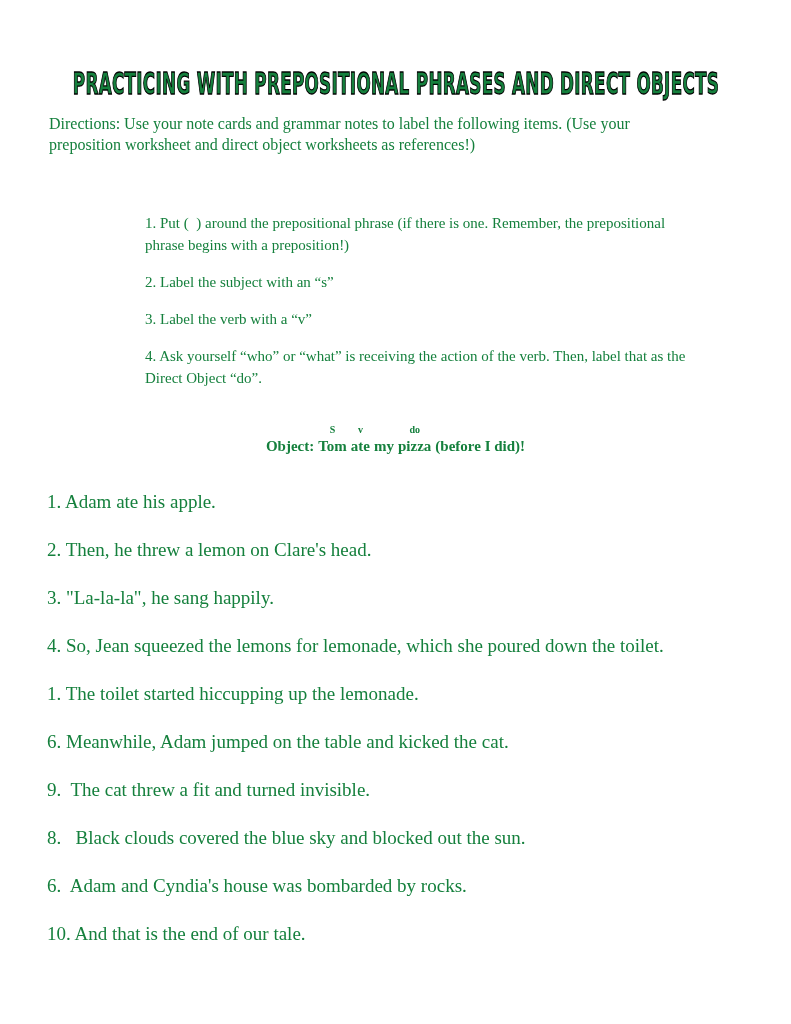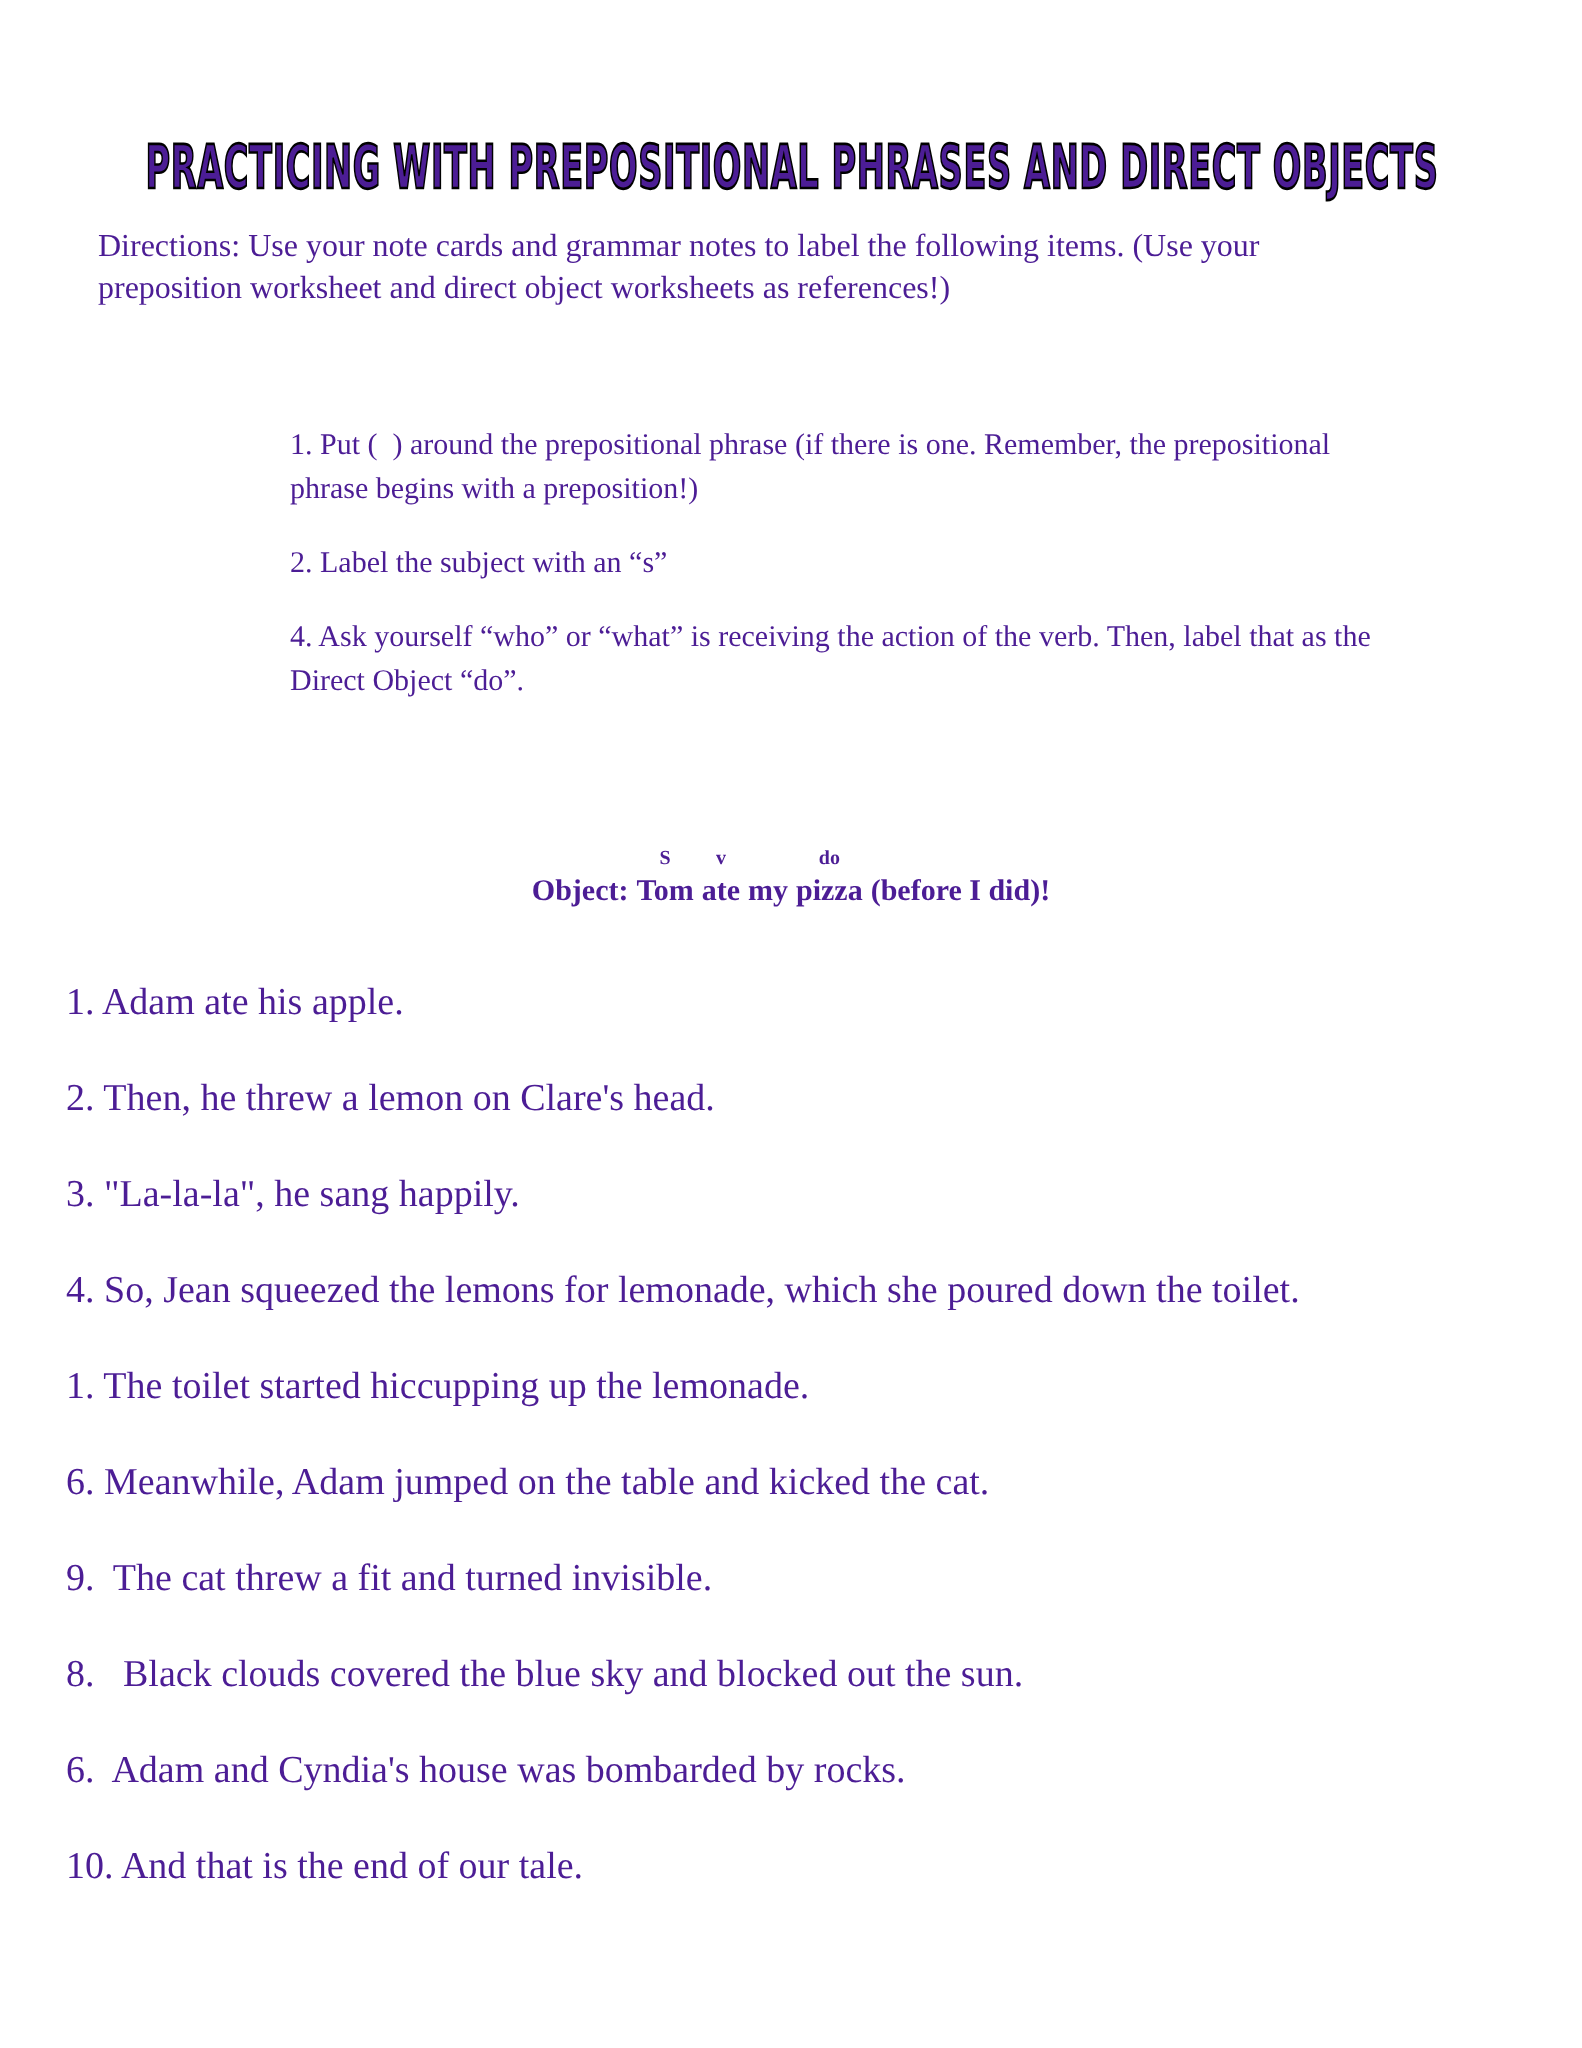--- a/index.html
+++ b/index.html
@@ -5,21 +5,21 @@
   html, body {
     margin: 0;
     padding: 0;
     background: #ffffff;
   }
   .page {
     position: relative;
     width: 791px;
     height: 1024px;
     background: #ffffff;
-    color: #4c1d95;
+    color: #15803d;
     font-family: "Liberation Serif", serif;
     overflow: hidden;
     box-sizing: border-box;
   }
   
   .title {
     position: absolute;
     top: 66px;
     left: 0;
     width: 791px;
@@ -83,21 +83,21 @@
     top: -12px;
     left: 50%;
     transform: translateX(-50%);
     font-size: 10px;
     line-height: 10px;
     font-weight: bold;
   }
   .sentences {
     position: absolute;
     top: 492px;
-    left: 33px;
+    left: 47px;
     width: 712px;
   }
   .sentence {
     margin: 0 0 28px 0;
     font-size: 19px;
     line-height: 20px;
     white-space: pre-wrap;
   }
 </style>
 </head>
@@ -109,20 +109,21 @@
     <span class="title-text">PRACTICING WITH PREPOSITIONAL PHRASES AND DIRECT OBJECTS</span>
   </div>
 
   <p class="directions">Directions: Use your note cards and grammar notes to label the following items. (Use your
 preposition worksheet and direct object worksheets as references!)</p>
 
   <div class="instructions">
     <p class="instruction">1. Put (  ) around the prepositional phrase (if there is one. Remember, the prepositional
 phrase begins with a preposition!)</p>
     <p class="instruction">2. Label the subject with an “s”</p>
+    <p class="instruction">3. Label the verb with a “v”</p>
     <p class="instruction">4. Ask yourself “who” or “what” is receiving the action of the verb. Then, label that as the
 Direct Object “do”.</p>
   </div>
 
   <div class="example">
     <span class="ex-word">Object:</span><span class="ex-word">
       <span class="mini-label">S</span><span>Tom</span>
     </span><span class="ex-word">
       <span class="mini-label">v</span><span>ate</span>
     </span><span class="ex-word">

